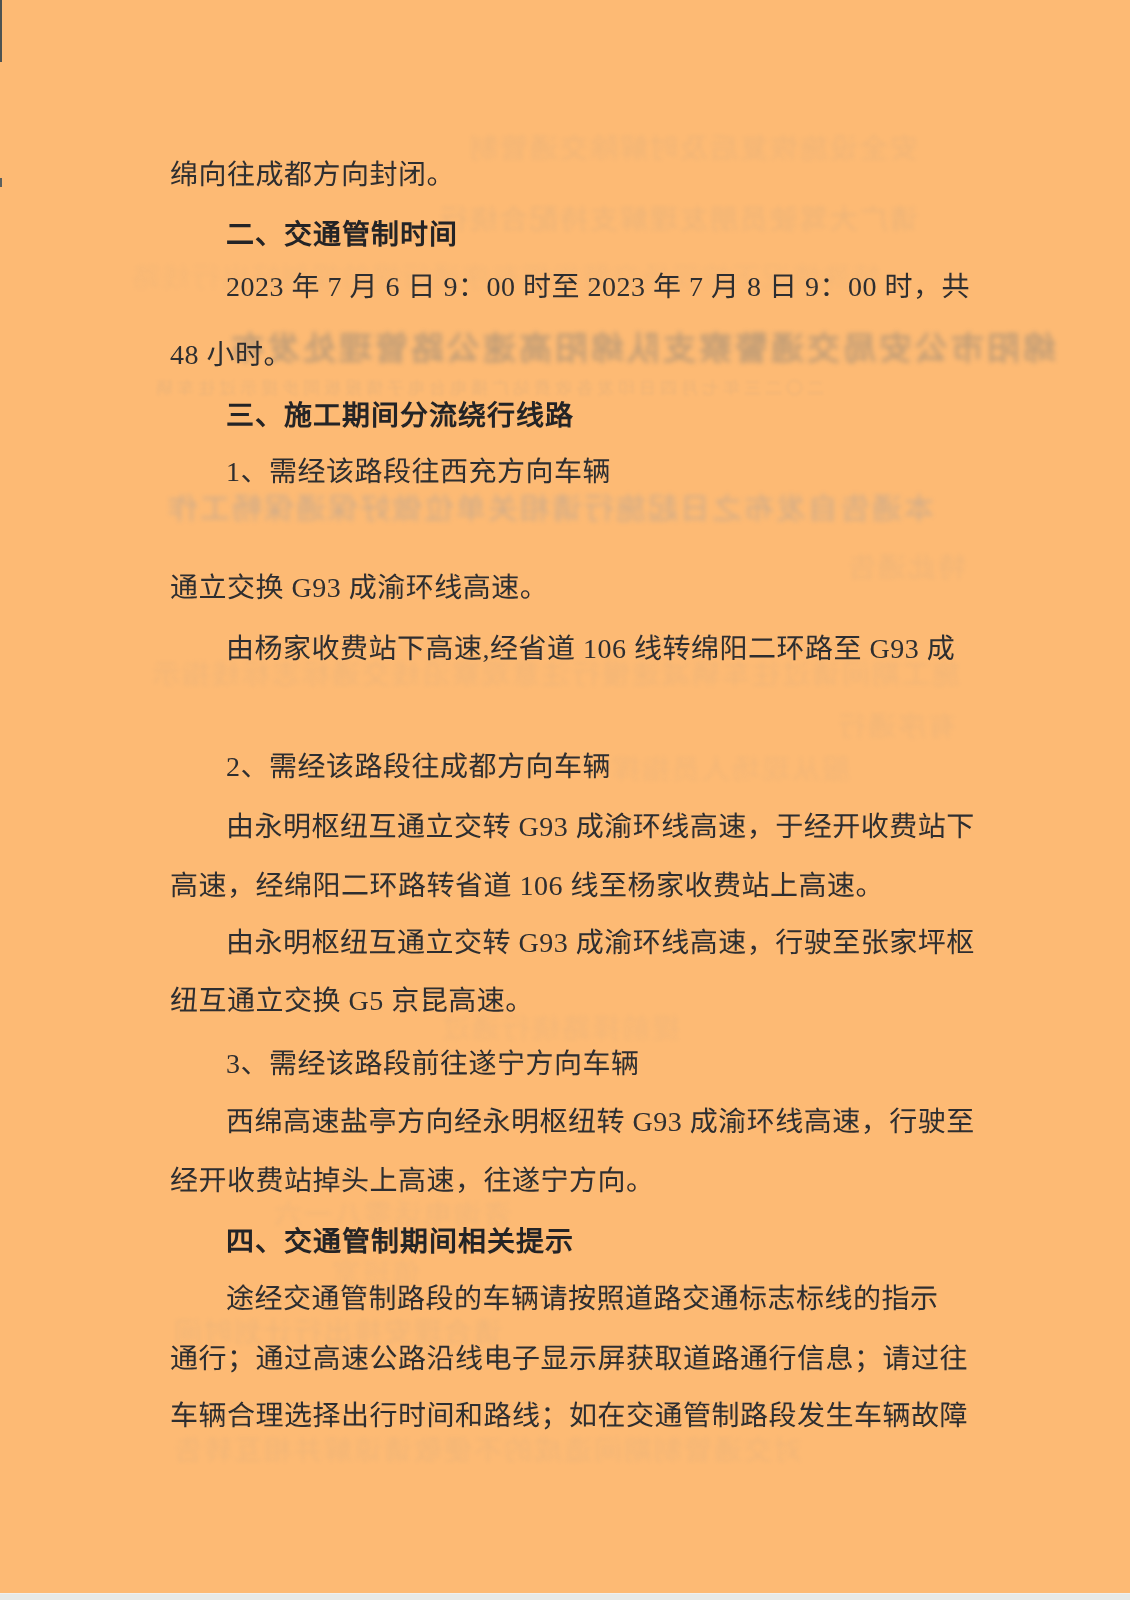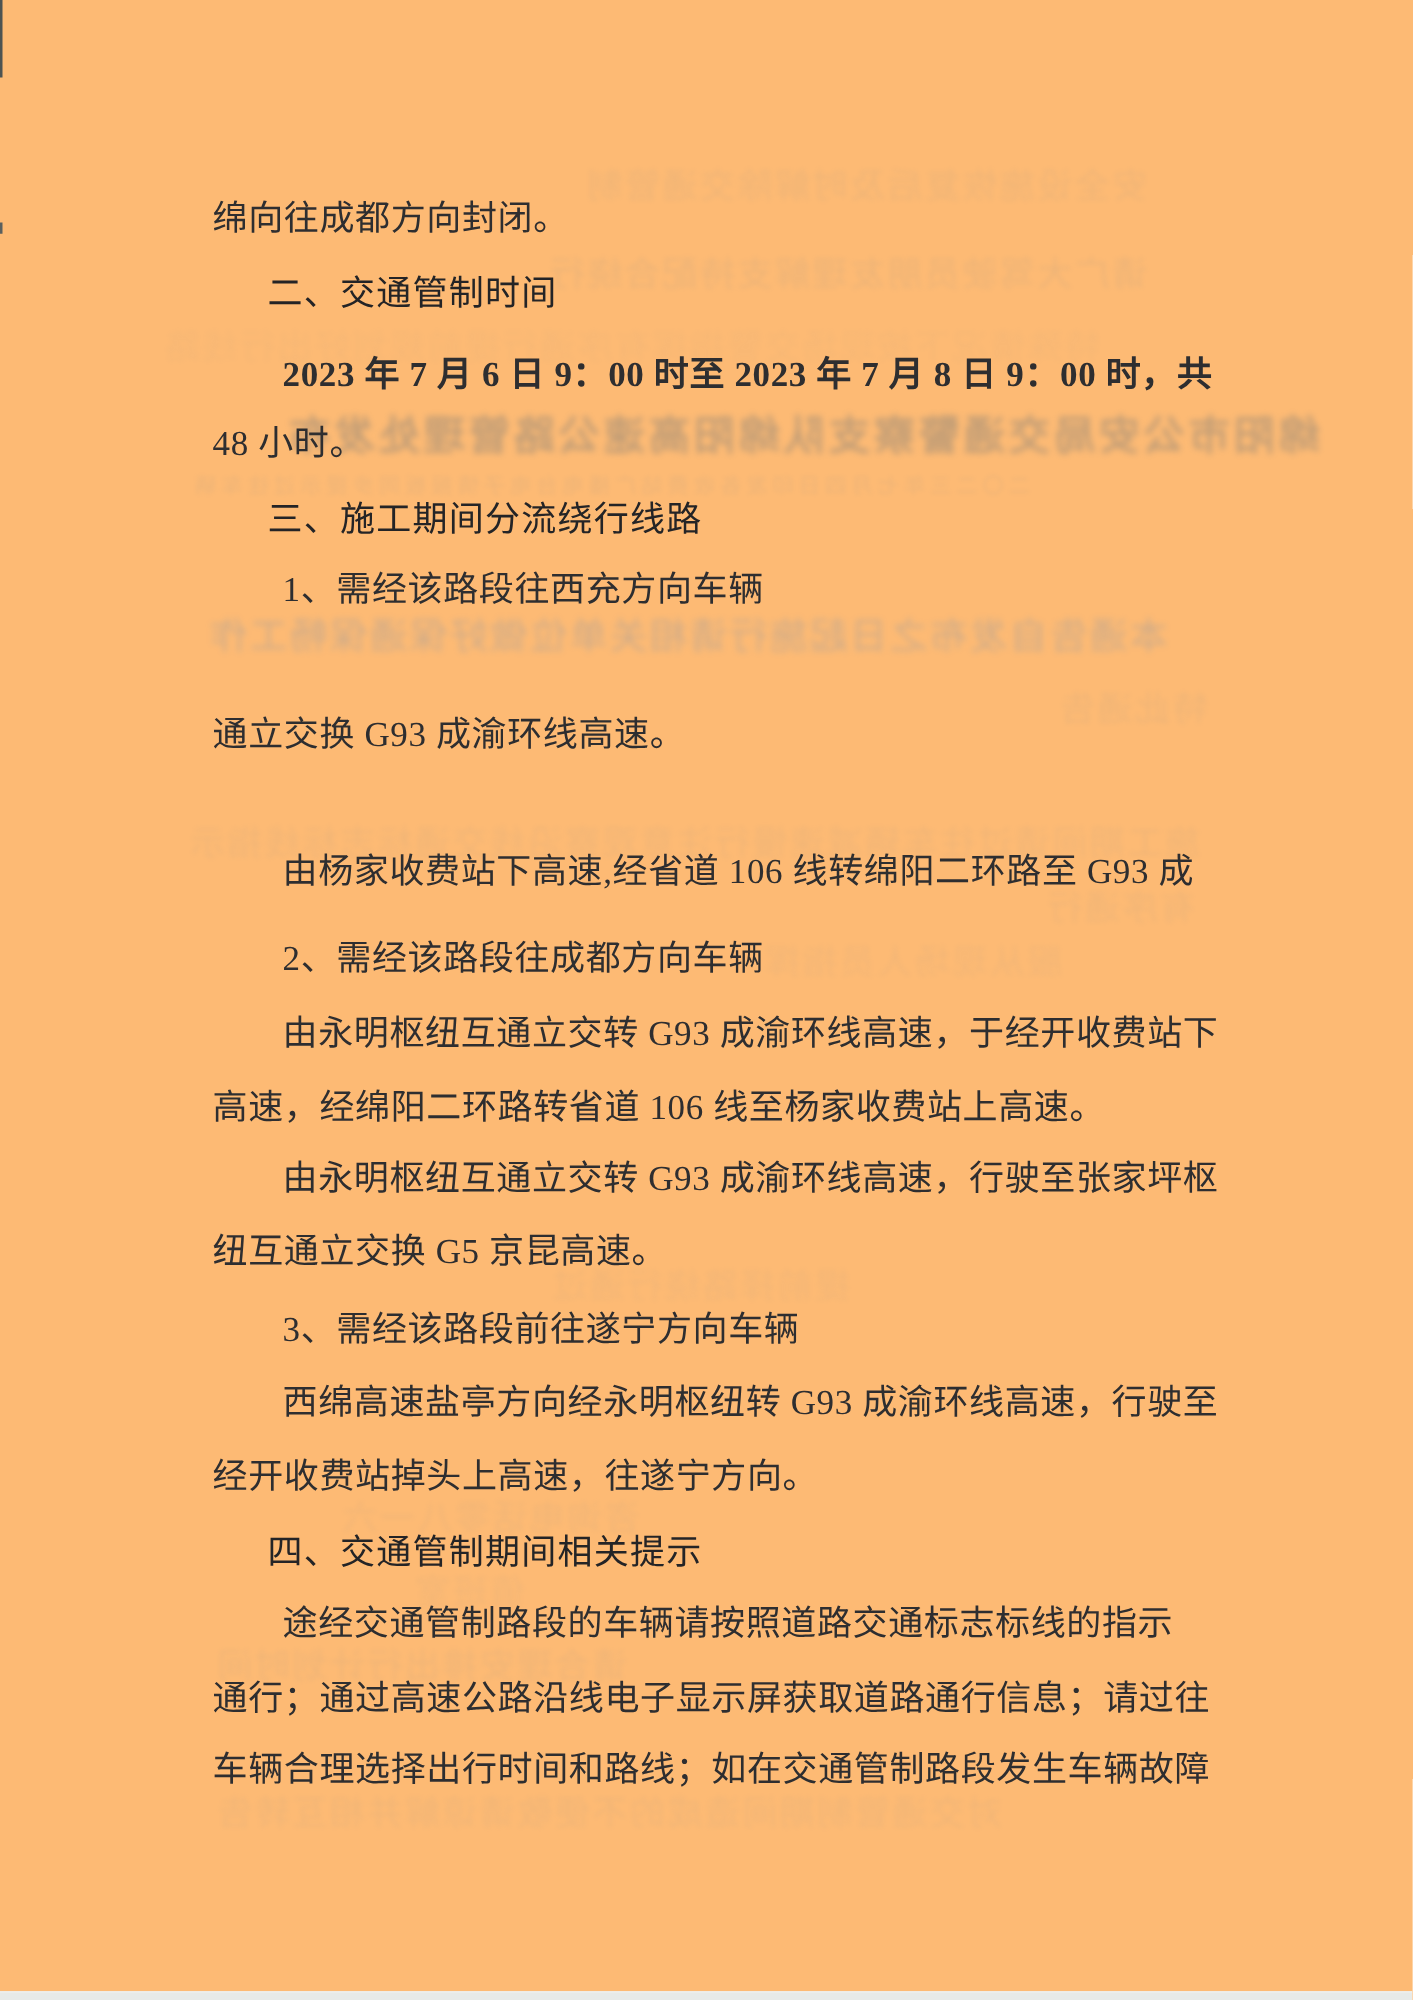--- a/index.html
+++ b/index.html
@@ -20,21 +20,21 @@
   
   .tl {
     position: absolute;
     font-size: 28px;
     color: #2e2e30;
     white-space: nowrap;
     letter-spacing: 0.5px;
   }
   .tl.f { left: 170px; }        
   .tl.i { left: 226px; }        
-  .tl.h { left: 214px; font-weight: normal; color: #242426; letter-spacing: 1px; }
+  .tl.h { left: 226px; font-weight: bold; color: #242426; letter-spacing: 1px; }
   
   .ghost {
     position: absolute;
     white-space: nowrap;
     transform: scaleX(-1);
     filter: blur(2.2px);
     color: #83898d;
     font-size: 28px;
     letter-spacing: 2px;
     pointer-events: none;
@@ -76,26 +76,26 @@
   <div class="ghost" style="top:704px; left:836px; opacity:0.09;">有序通行</div>
   <div class="ghost" style="top:747px; left:610px; opacity:0.08;">服从现场人员指挥</div>
   <div class="ghost" style="top:1006px; left:440px; opacity:0.08;">提前择路绕行通过</div>
   <div class="ghost" style="top:1192px; left:272px; opacity:0.09;">咨询电话零八一六</div>
   <div class="ghost" style="top:1251px; left:330px; opacity:0.08;">值班室</div>
   <div class="ghost" style="top:1310px; left:172px; opacity:0.10;">请合理安排出行计划时间</div>
   <div class="ghost" style="top:1428px; left:172px; opacity:0.09;">对交通管制期间造成的不便敬请谅解并相互转告</div>
 
   <div class="tl f" style="top:152px;">绵向往成都方向封闭。</div>
   <div class="tl h" style="top:212px;">二、交通管制时间</div>
-  <div class="tl i" style="top:277px;font-weight:bold;">2023 年 7 月 6 日 9：00 时至 2023 年 7 月 8 日 9：00 时，共</div>
+  <div class="tl i" style="top:264px;">2023 年 7 月 6 日 9：00 时至 2023 年 7 月 8 日 9：00 时，共</div>
   <div class="tl f" style="top:332px;">48 小时。</div>
   <div class="tl h" style="top:393px;">三、施工期间分流绕行线路</div>
   <div class="tl i" style="top:449px;">1、需经该路段往西充方向车辆</div>
   <div class="tl f" style="top:565px;text-align:center;">通立交换 G93 成渝环线高速。</div>
-  <div class="tl i" style="top:626px;margin-top:48px;">由杨家收费站下高速,经省道 106 线转绵阳二环路至 G93 成</div>
+  <div class="tl i" style="top:626px;">由杨家收费站下高速,经省道 106 线转绵阳二环路至 G93 成</div>
   <div class="tl i" style="top:744px;text-align:right;">2、需经该路段往成都方向车辆</div>
   <div class="tl i" style="top:804px;">由永明枢纽互通立交转 G93 成渝环线高速，于经开收费站下</div>
   <div class="tl f" style="top:863px;">高速，经绵阳二环路转省道 106 线至杨家收费站上高速。</div>
   <div class="tl i" style="top:920px;">由永明枢纽互通立交转 G93 成渝环线高速，行驶至张家坪枢</div>
   <div class="tl f" style="top:978px;">纽互通立交换 G5 京昆高速。</div>
   <div class="tl i" style="top:1041px;">3、需经该路段前往遂宁方向车辆</div>
   <div class="tl i" style="top:1099px;">西绵高速盐亭方向经永明枢纽转 G93 成渝环线高速，行驶至</div>
   <div class="tl f" style="top:1158px;">经开收费站掉头上高速，往遂宁方向。</div>
   <div class="tl h" style="top:1219px;">四、交通管制期间相关提示</div>
   <div class="tl i" style="top:1276px;">途经交通管制路段的车辆请按照道路交通标志标线的指示</div>

